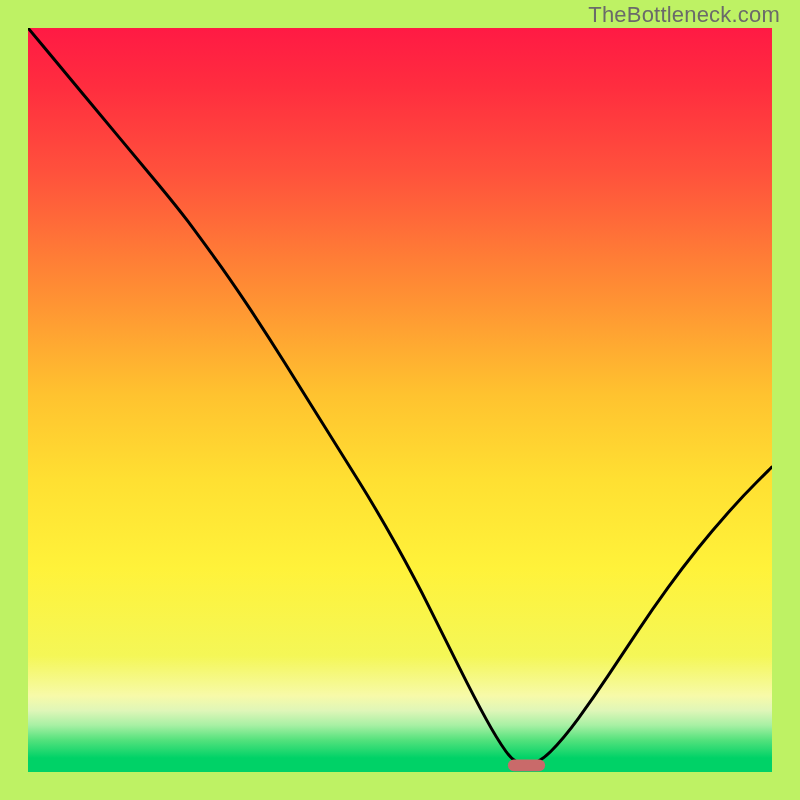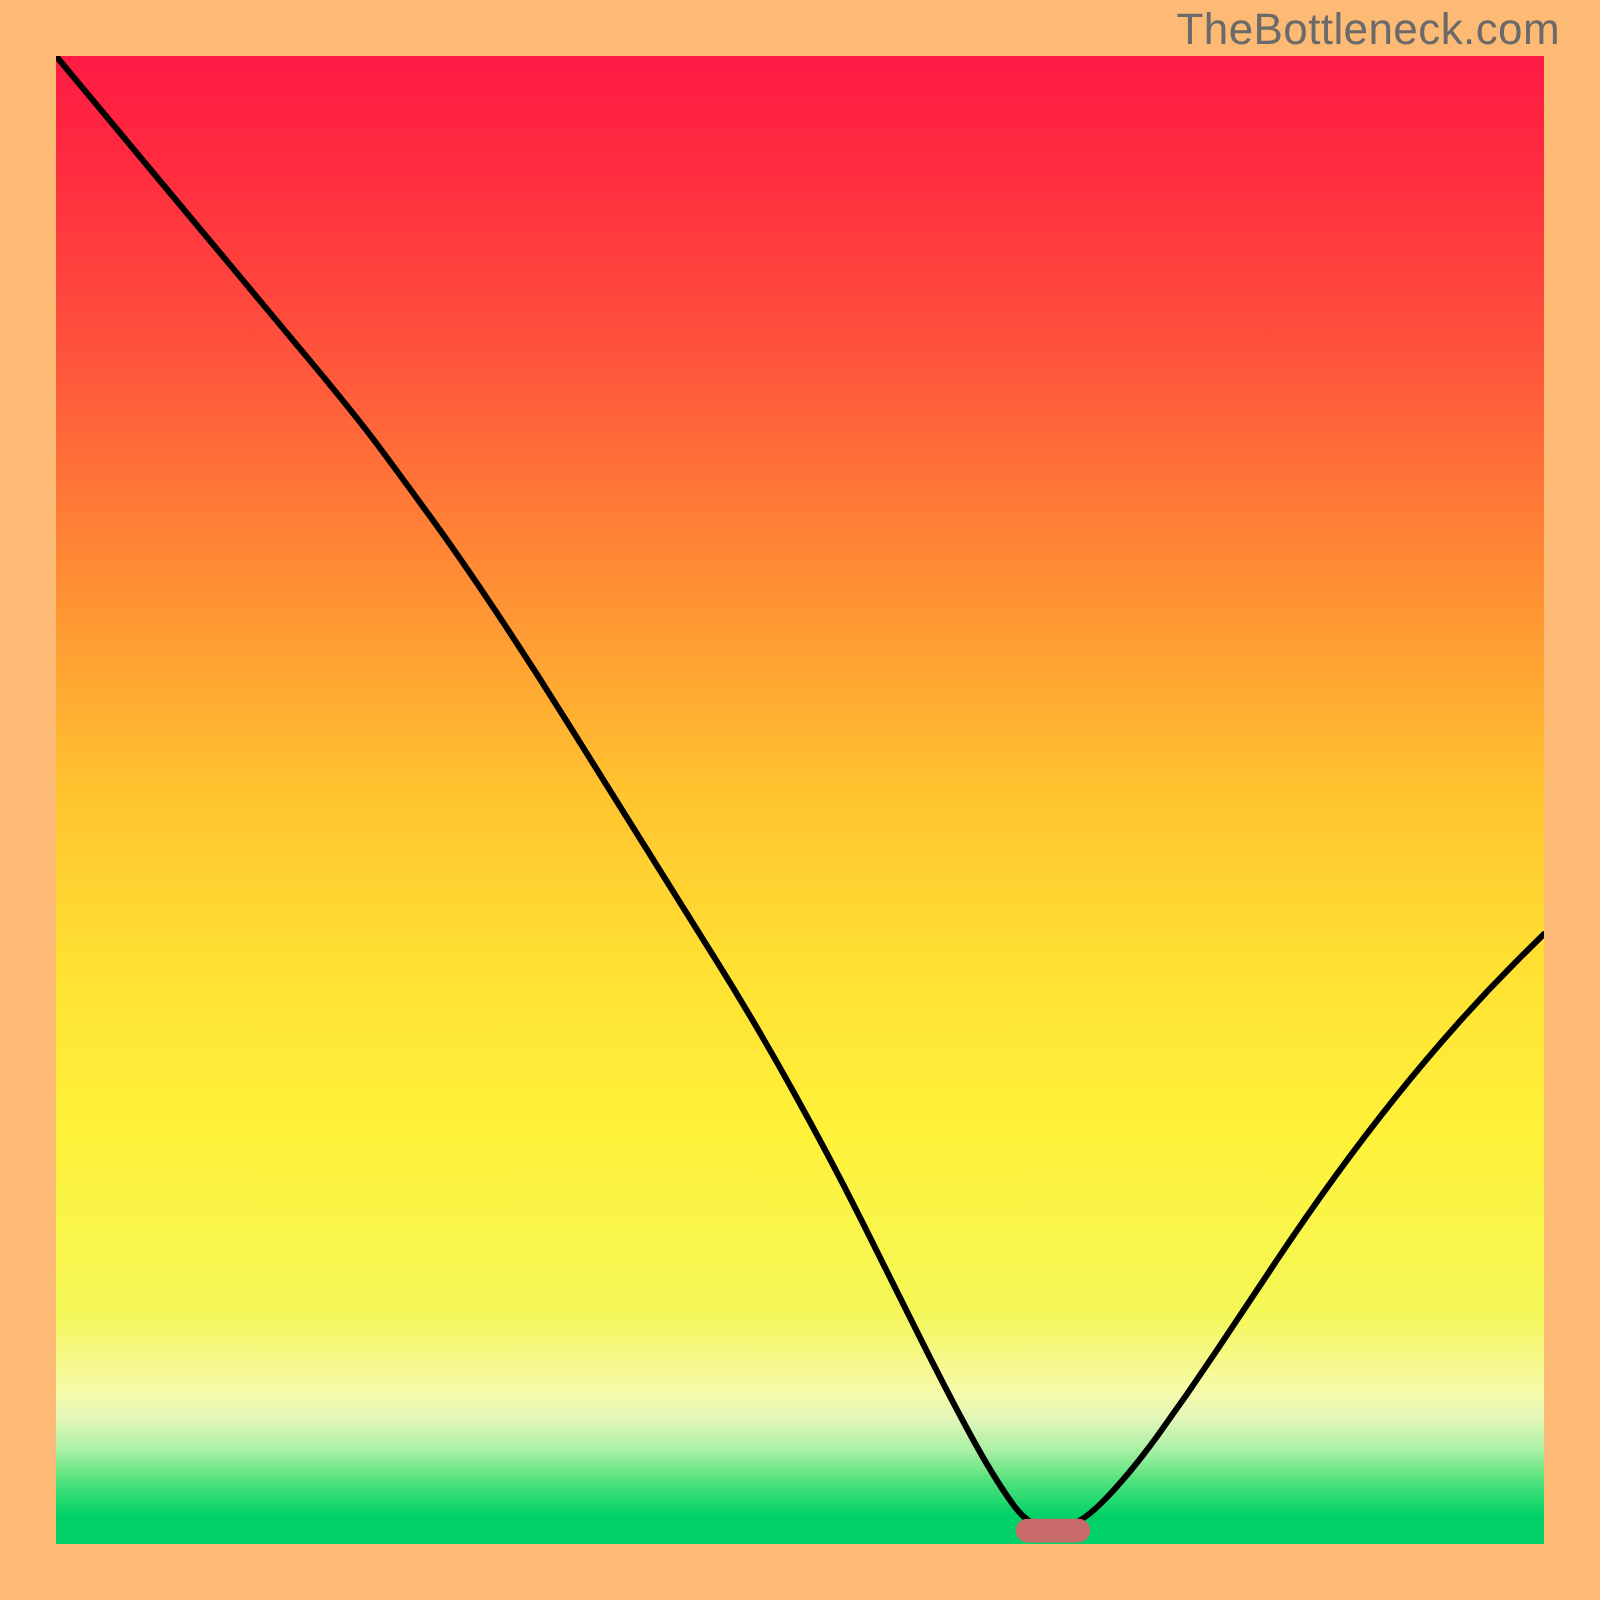--- a/index.html
+++ b/index.html
@@ -8,21 +8,21 @@
     width: 800px;
     height: 800px;
     background: #000;
     font-family: Arial, Helvetica, sans-serif;
     overflow: hidden;
   }
   .frame {
     position: relative;
     width: 800px;
     height: 800px;
-    background: #fdba74;
+    background: #bef264;
   }
   .watermark {
     position: absolute;
     top: 2px;
     right: 20px;
     color: #6a6a6a;
     font-size: 22px;
     font-weight: 500;
     letter-spacing: 0.2px;
   }

